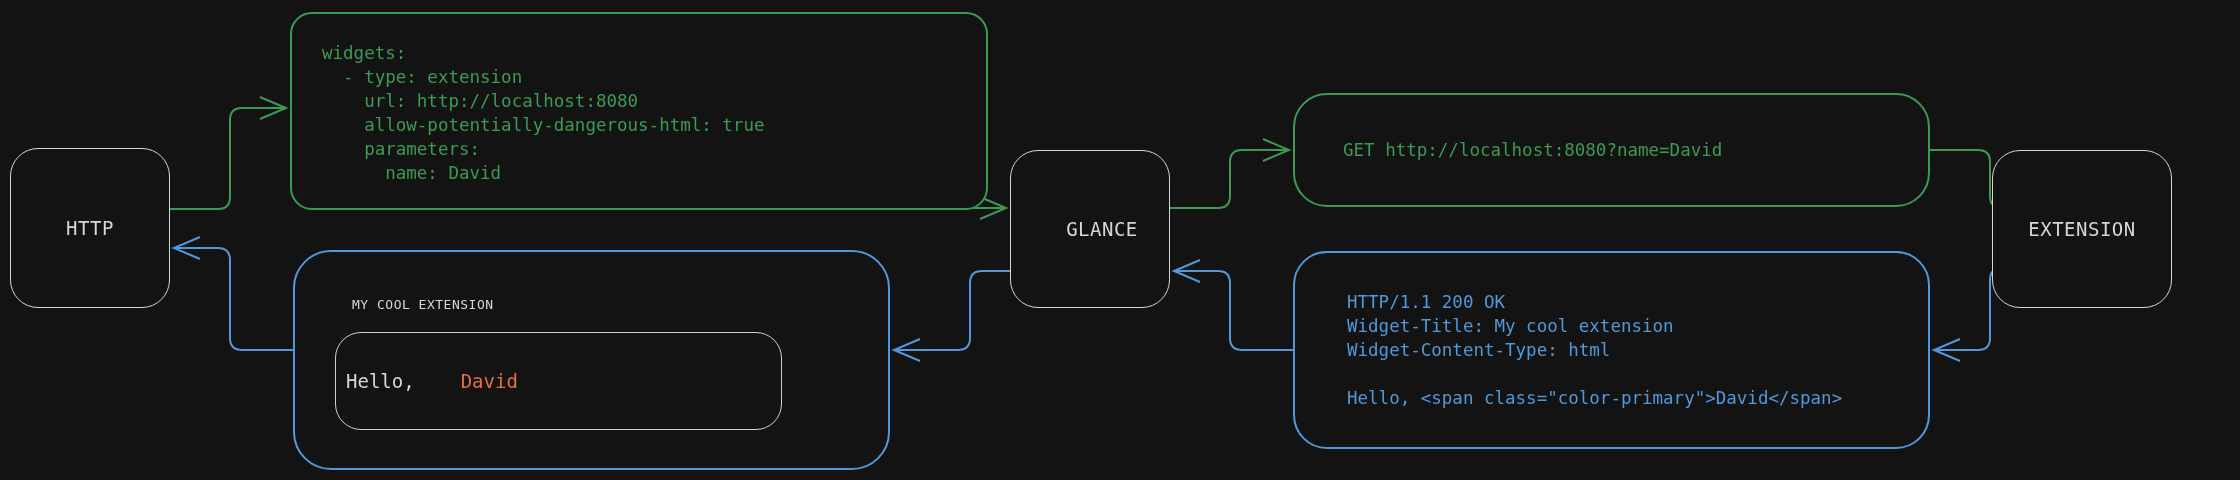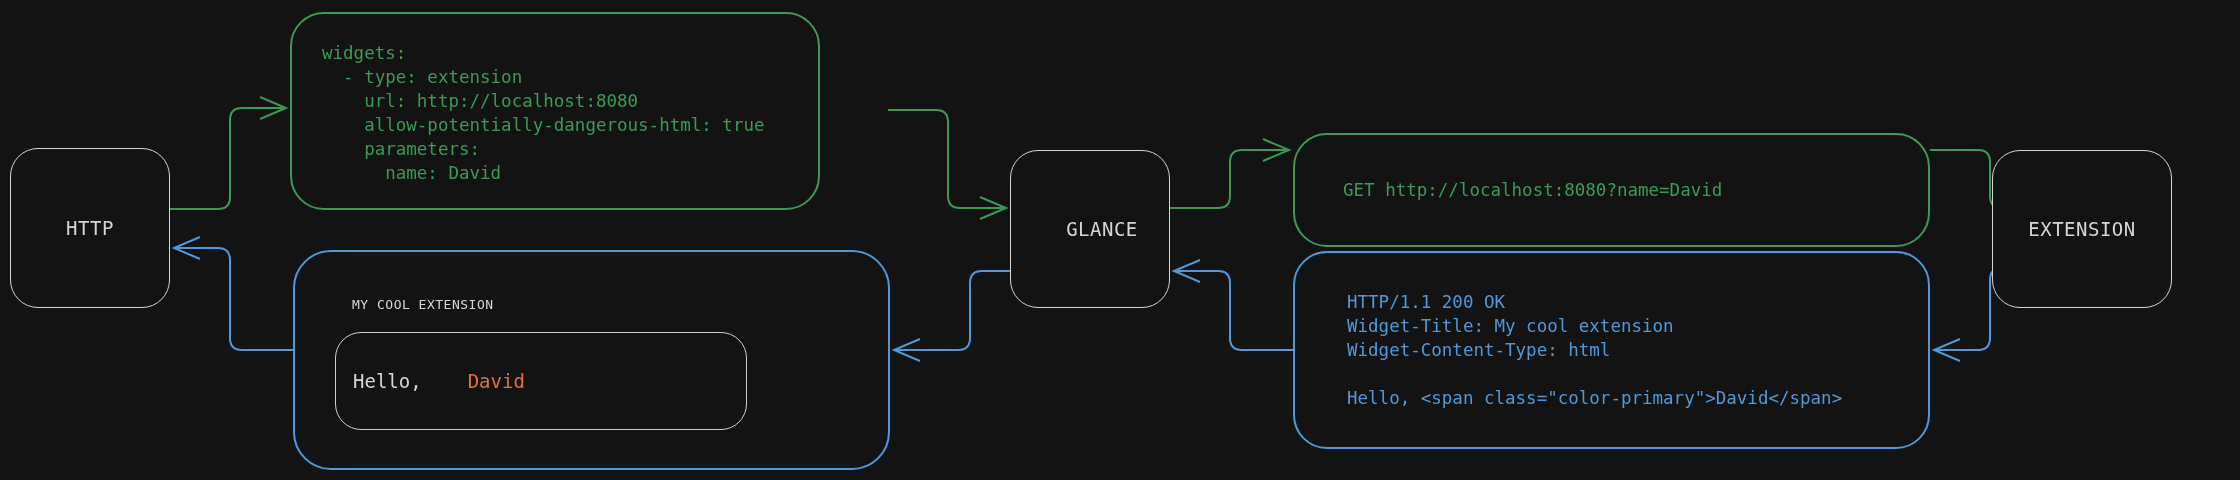--- a/index.html
+++ b/index.html
@@ -67,36 +67,36 @@
     left: 57px; top: 41px;
     color: var(--c-gray);
     font-size: 13px;
     line-height: 24px;
     letter-spacing: 0.5px;
     white-space: pre;
   }
   .widget-greeting-box {
     position: absolute;
     left: 40px; top: 80px;
-    width: 412px; height: 98px;
+    width: 447px; height: 98px;
     border: 1.5px solid #cfcfcf;
     border-radius: 26px;
     display: flex; align-items: center;
-    padding-left: 17px;
+    padding-left: 10px;
     color: var(--c-gray);
     font-size: 19px;
   }
   .greeting-name { color: var(--c-orange); margin-left: 46px; }
 
   
   .node-user      { left: 10px;   top: 148px; width: 160px; height: 160px; }
   .node-glance    { left: 1010px; top: 150px; width: 160px; height: 158px; padding-left: 24px; }
   .node-extension { left: 1992px; top: 150px; width: 180px; height: 158px; }
-  .config-box     { left: 290px;  top: 12px;  width: 530px; height: 198px; }
-  .request-box    { left: 1293px; top: 93px;  width: 637px; height: 114px; margin-top: 40px; }
+  .config-box     { left: 290px;  top: 12px;  width: 698px; height: 198px; border-radius: 22px; }
+  .request-box    { left: 1293px; top: 93px;  width: 637px; height: 114px; }
   .response-box   { left: 1293px; top: 251px; width: 637px; height: 198px; }
   .widget-box     { left: 293px;  top: 250px; width: 597px; height: 220px; border-radius: 38px; }
 </style>
 </head>
 <body>
 
 <div class="canvas">
 
   <svg class="connector-layer" width="2240" height="480" viewBox="0 0 2240 480" xmlns="http://www.w3.org/2000/svg">
     <defs>

